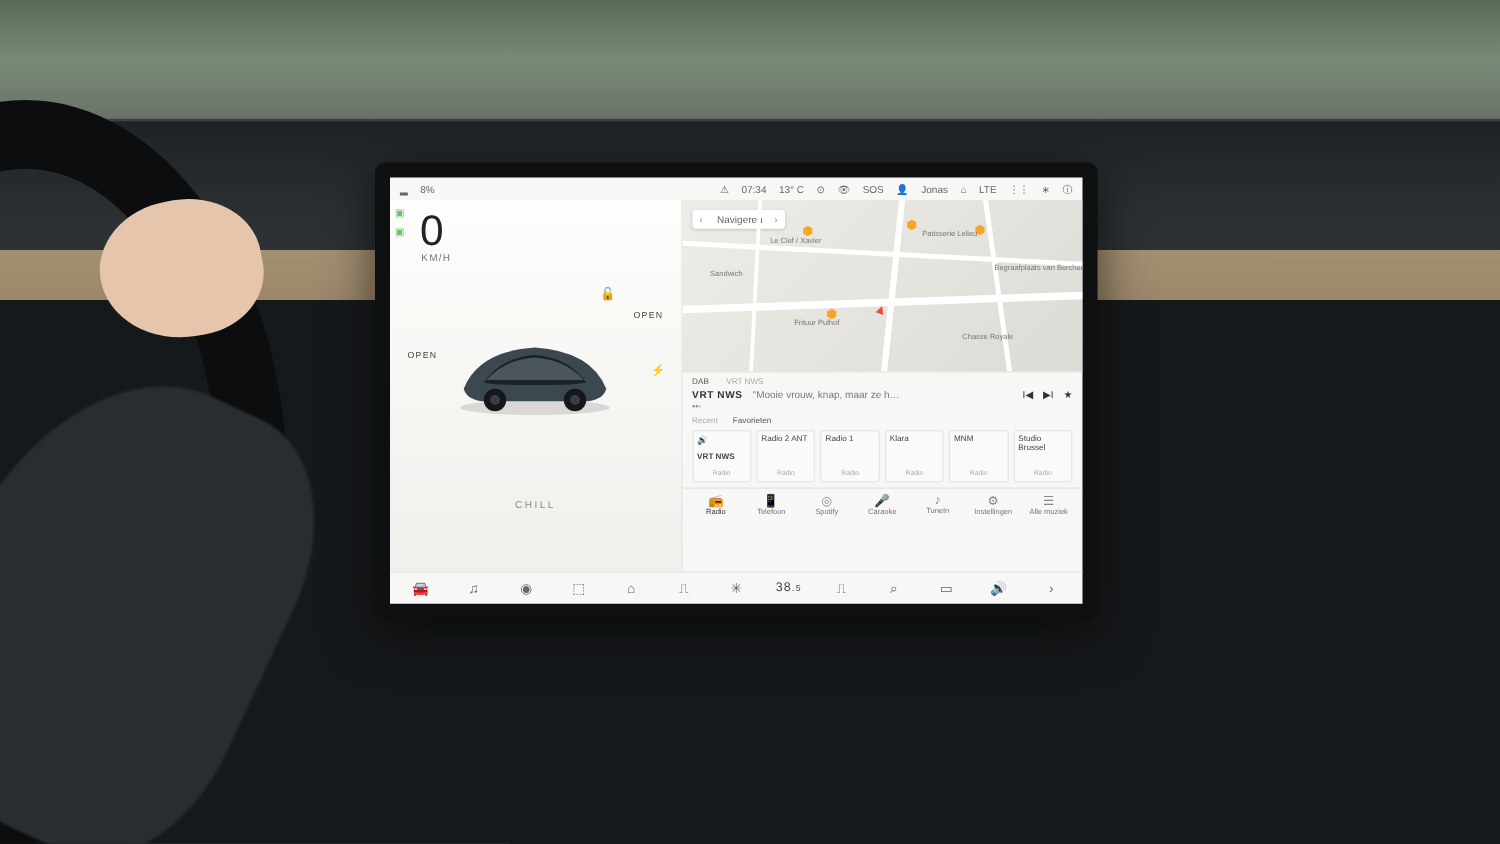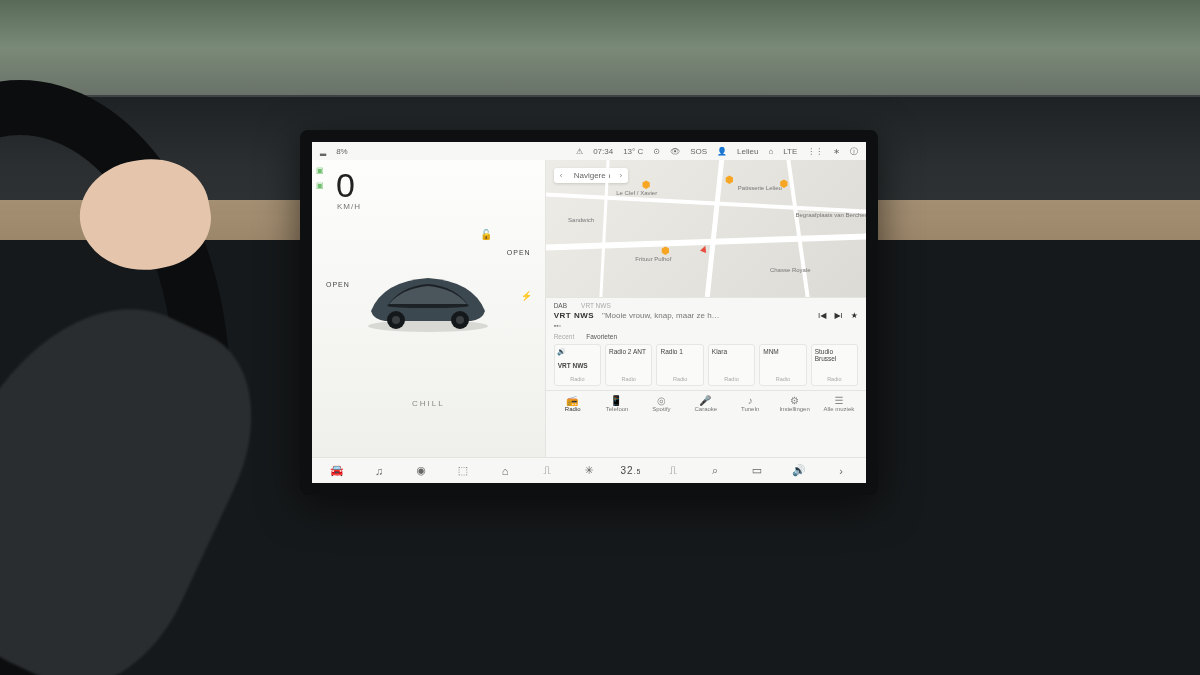--- a/index.html
+++ b/index.html
@@ -143,21 +143,21 @@
     <span>▂</span>
     <span>8%</span>
     <span class="spacer"></span>
     <span>⚠</span>
     <span>07:34</span>
     <span>13° C</span>
     <span>⊙</span>
     <span>👁</span>
     <span>SOS</span>
     <span>👤</span>
-    <span>Lelieu</span>
+    <span>Jonas</span>
     <span>⌂</span>
     <span>LTE</span>
     <span>⋮⋮</span>
     <span>∗</span>
     <span>ⓘ</span>
   </div>
 
   <div class="main">
 
     <div class="left">
@@ -275,21 +275,21 @@
 
   <div class="dock">
     <span class="btn">🚘</span>
     <span class="btn">♫</span>
     <span class="btn">◉</span>
     <span class="btn">⬚</span>
     <span class="btn">⌂</span>
     <span class="btn">⎍</span>
     <span class="btn">✳</span>
     <span class="btn temp">
-      <span>32</span><sub>.5</sub>
+      <span>38</span><sub>.5</sub>
     </span>
     <span class="btn">⎍</span>
     <span class="btn">⌕</span>
     <span class="btn">▭</span>
     <span class="btn">🔊</span>
     <span class="btn">›</span>
   </div>
 </div>
 
 </body></html>

